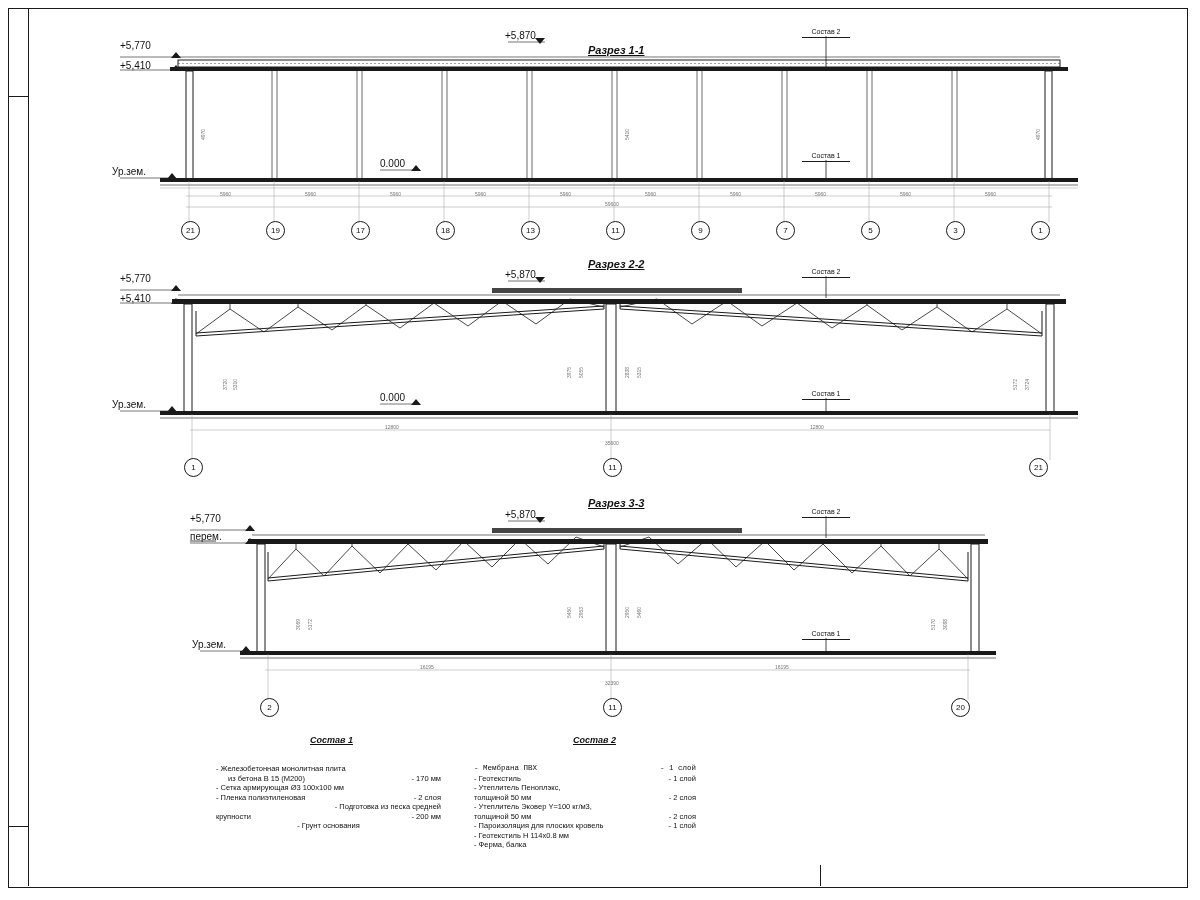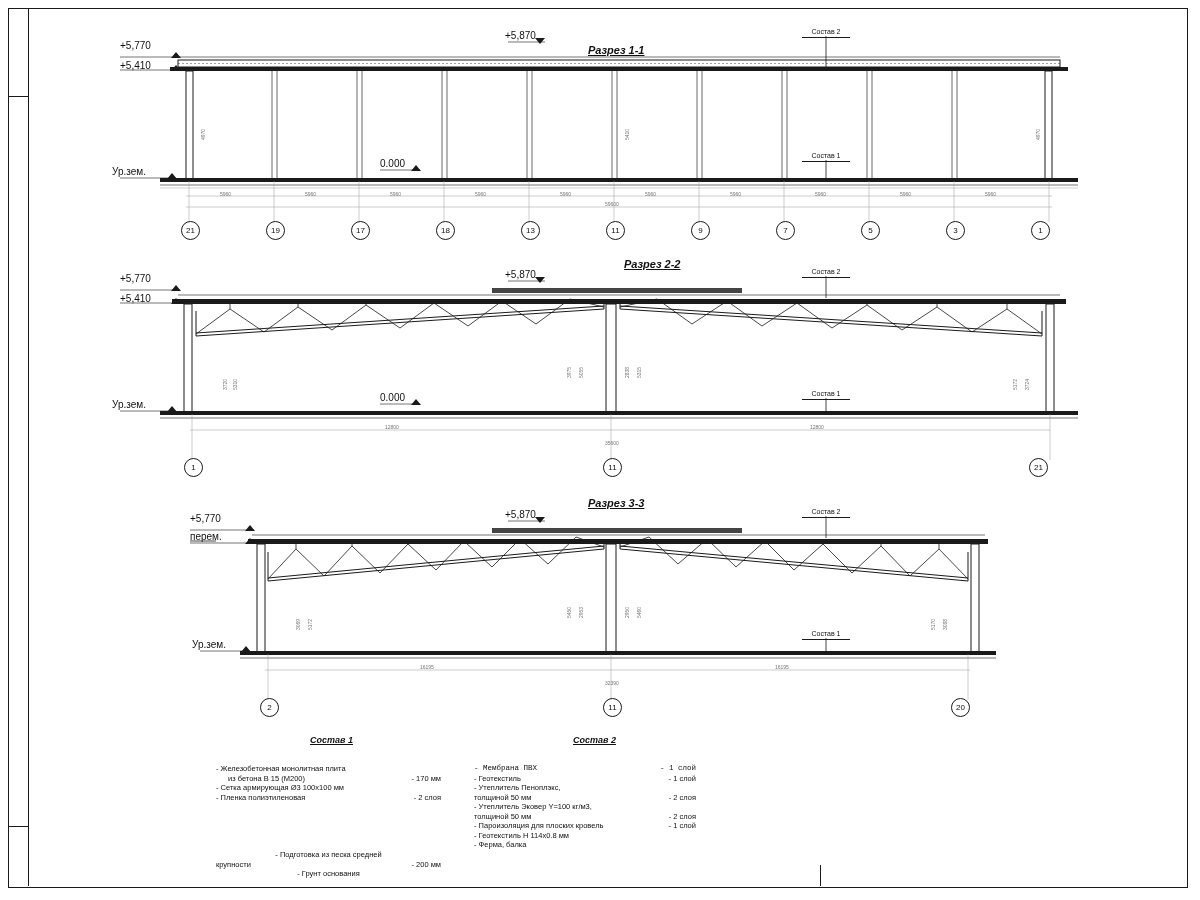--- a/index.html
+++ b/index.html
@@ -135,21 +135,21 @@
   <div class="circ" style="left:351px;top:221px;">17</div>
   <div class="circ" style="left:436px;top:221px;">18</div>
   <div class="circ" style="left:521px;top:221px;">13</div>
   <div class="circ" style="left:606px;top:221px;">11</div>
   <div class="circ" style="left:691px;top:221px;">9</div>
   <div class="circ" style="left:776px;top:221px;">7</div>
   <div class="circ" style="left:861px;top:221px;">5</div>
   <div class="circ" style="left:946px;top:221px;">3</div>
   <div class="circ" style="left:1031px;top:221px;">1</div>
 
-  <div class="txt sec-title" style="left:588px;top:258px;margin-left:36px;">Разрез 2-2</div>
+  <div class="txt sec-title" style="left:588px;top:258px;">Разрез 2-2</div>
 
   <svg width="1200" height="900">
 
     <line x1="178" y1="295" x2="1060" y2="295" stroke="#1a1a1a" stroke-width="0.6"></line>
     <rect x="172" y="299" width="894" height="5" fill="#1a1a1a"></rect>
     <rect x="492" y="288" width="250" height="5" fill="#444"></rect>
 
     <g stroke="#1a1a1a" stroke-width="1" fill="none">
       <line x1="196" y1="333" x2="604" y2="306"></line>
       <line x1="196" y1="336" x2="604" y2="309"></line>
@@ -385,21 +385,21 @@
           <span>- 170 мм</span>
         </div>
       <div style="display:flex;justify-content:space-between;">
           <span>- Сетка армирующая Ø3 100х100 мм</span>
           <span></span>
         </div>
       <div style="display:flex;justify-content:space-between;">
           <span>- Пленка полиэтиленовая</span>
           <span>- 2 слоя</span>
         </div>
-      <div style="display:flex;justify-content:center;margin-top:48px;">
+      <div style="display:flex;justify-content:flex-end;">
           <span>- Подготовка из песка средней</span>
           <span></span>
         </div>
       <div style="display:flex;justify-content:space-between;">
           <span>  крупности</span>
           <span>- 200 мм</span>
         </div>
       <div style="display:flex;justify-content:center;">
           <span>- Грунт основания</span>
           <span></span>

